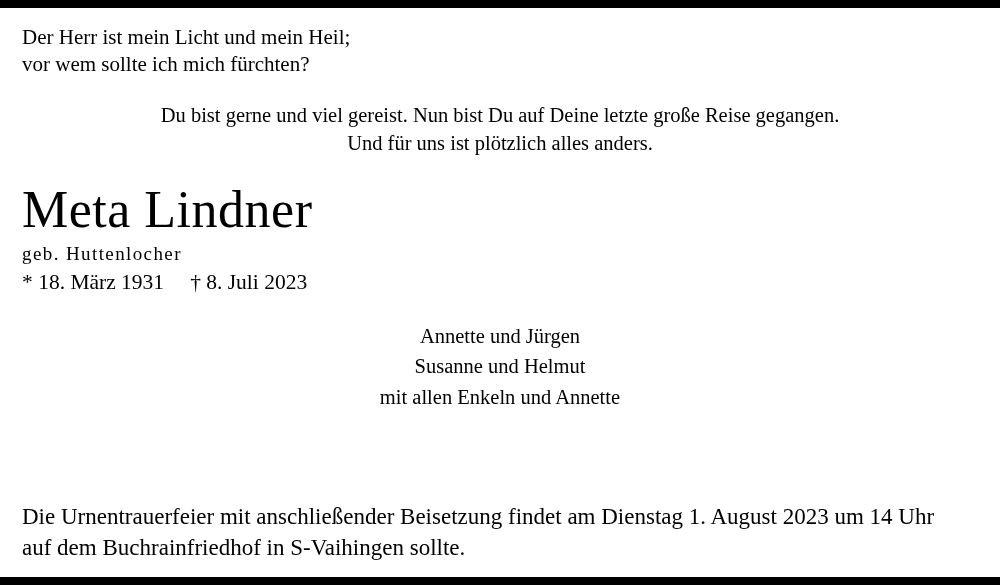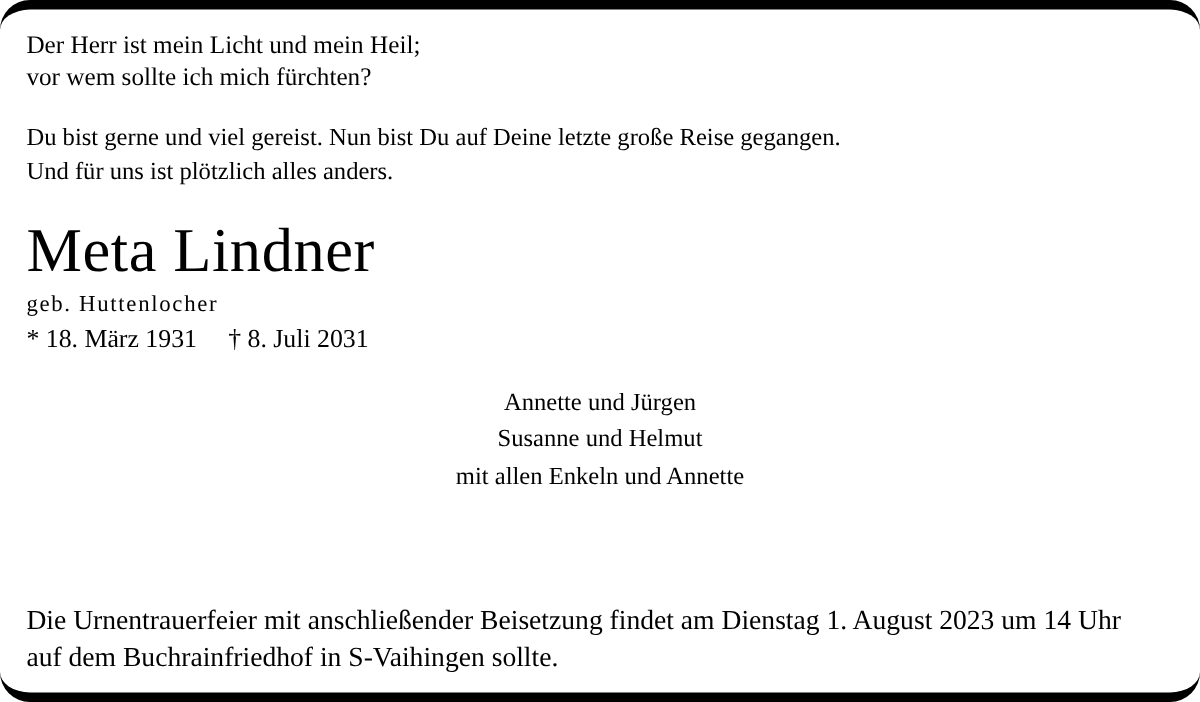--- a/index.html
+++ b/index.html
@@ -13,21 +13,20 @@
   }
   .obituary {
     position: relative;
     width: 1000px;
     height: 585px;
     box-sizing: border-box;
     background: #ffffff;
     border-top: 8px solid #000000;
     border-bottom: 8px solid #000000;
     overflow: hidden;
-    border-radius: 25px;
   }
   .inner {
     box-sizing: border-box;
     width: 100%;
     height: 100%;
     padding: 14px 22px 10px 22px;
     display: flex;
     flex-direction: column;
   }
 
@@ -41,20 +40,21 @@
   .verse-line { white-space: pre; }
   .verse-ref {
     font-size: 19px;
     line-height: 1.35;
     margin-top: 1px;
   }
 
   
   .lead {
     margin-top: 22px;
+    text-align: center;
     font-size: 20.5px;
     line-height: 1.37;
   }
   .lead-line { white-space: nowrap; }
 
   
   .name-block {
     margin-top: 26px;
     text-align: left;
   }
@@ -107,21 +107,21 @@
     </div>
 
     <div class="lead">
       <div class="lead-line">Du bist gerne und viel gereist. Nun bist Du auf Deine letzte große Reise gegangen.</div>
       <div class="lead-line">Und für uns ist plötzlich alles anders.</div>
     </div>
 
     <div class="name-block">
       <div class="name">Meta Lindner</div>
       <div class="maiden">geb. Huttenlocher</div>
-      <div class="dates"><span>* 18. März 1931</span><span class="gap"></span><span>† 8. Juli 2031</span></div>
+      <div class="dates"><span>* 18. März 1931</span><span class="gap"></span><span>† 8. Juli 2023</span></div>
     </div>
 
     <div class="family">
       <div class="family-line">Annette und Jürgen</div>
       <div class="family-line">Susanne und Helmut</div>
       <div class="family-line">mit allen Enkeln und Annette</div>
     </div>
 
     <div class="footer">
       <div class="footer-line">Die Urnentrauerfeier mit anschließender Beisetzung findet am Dienstag 1. August 2023 um 14 Uhr</div>

